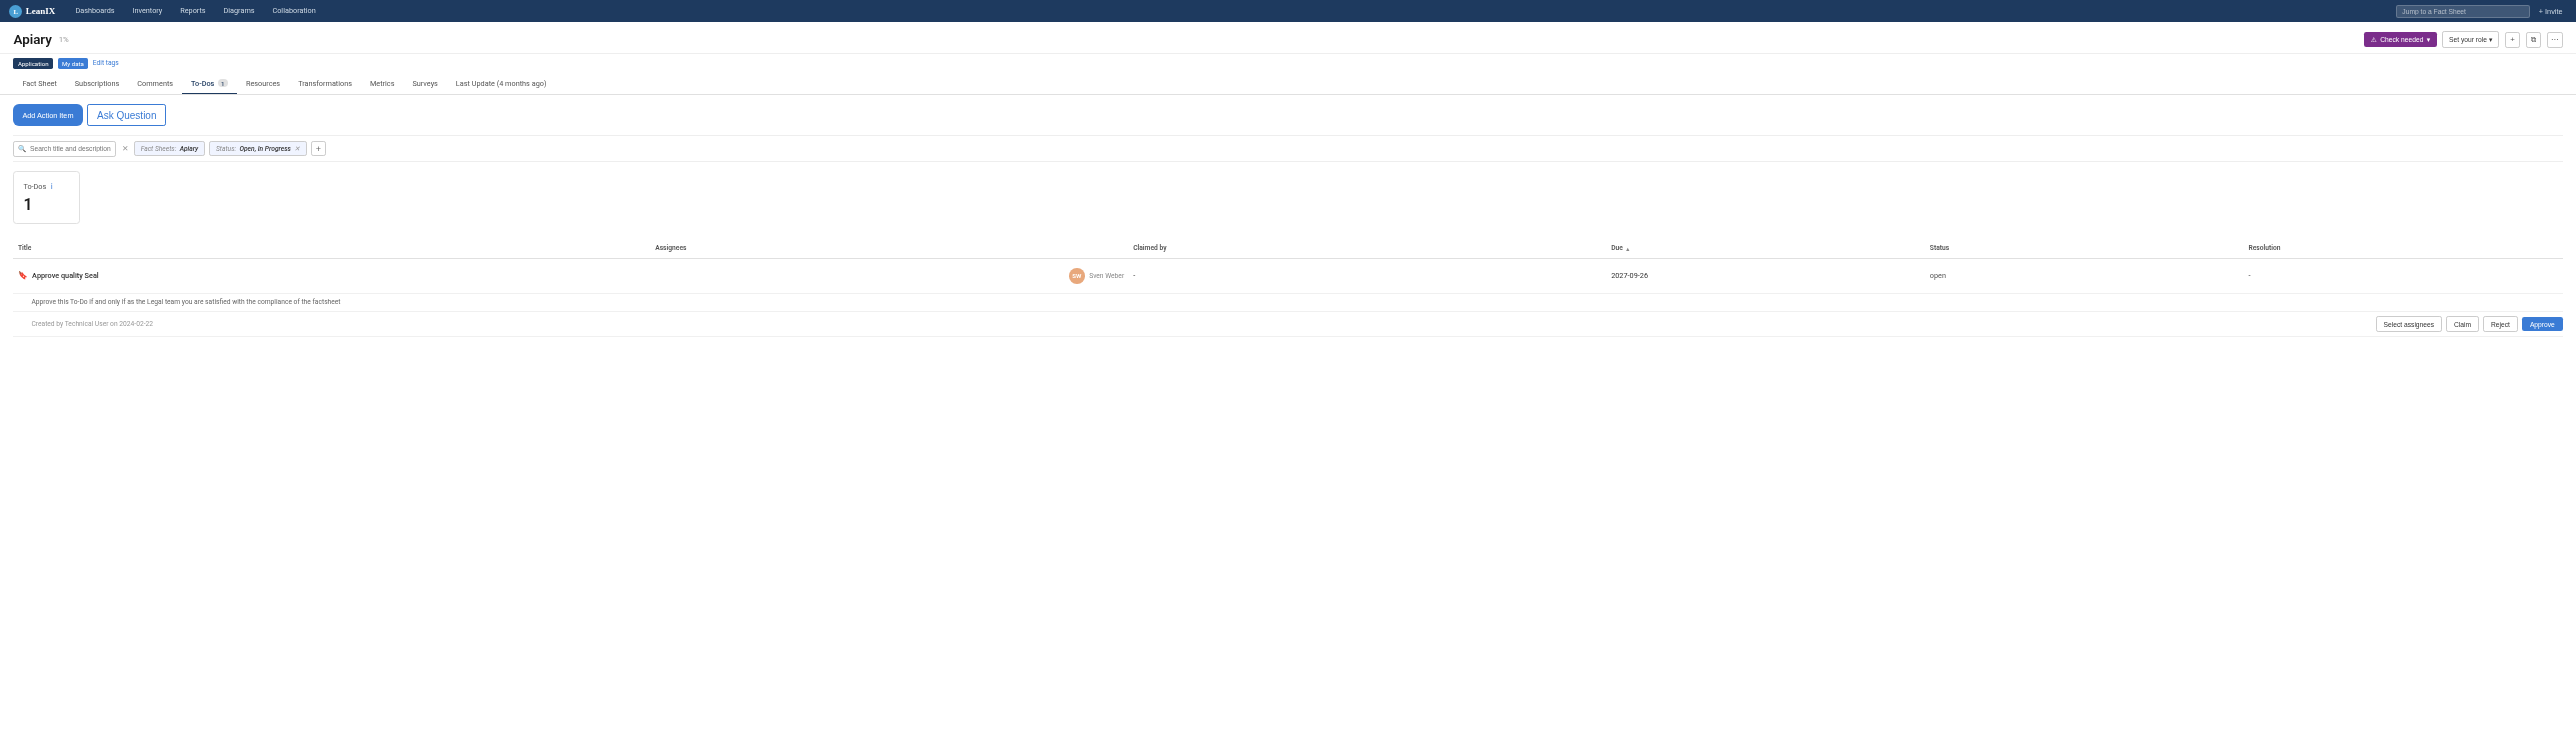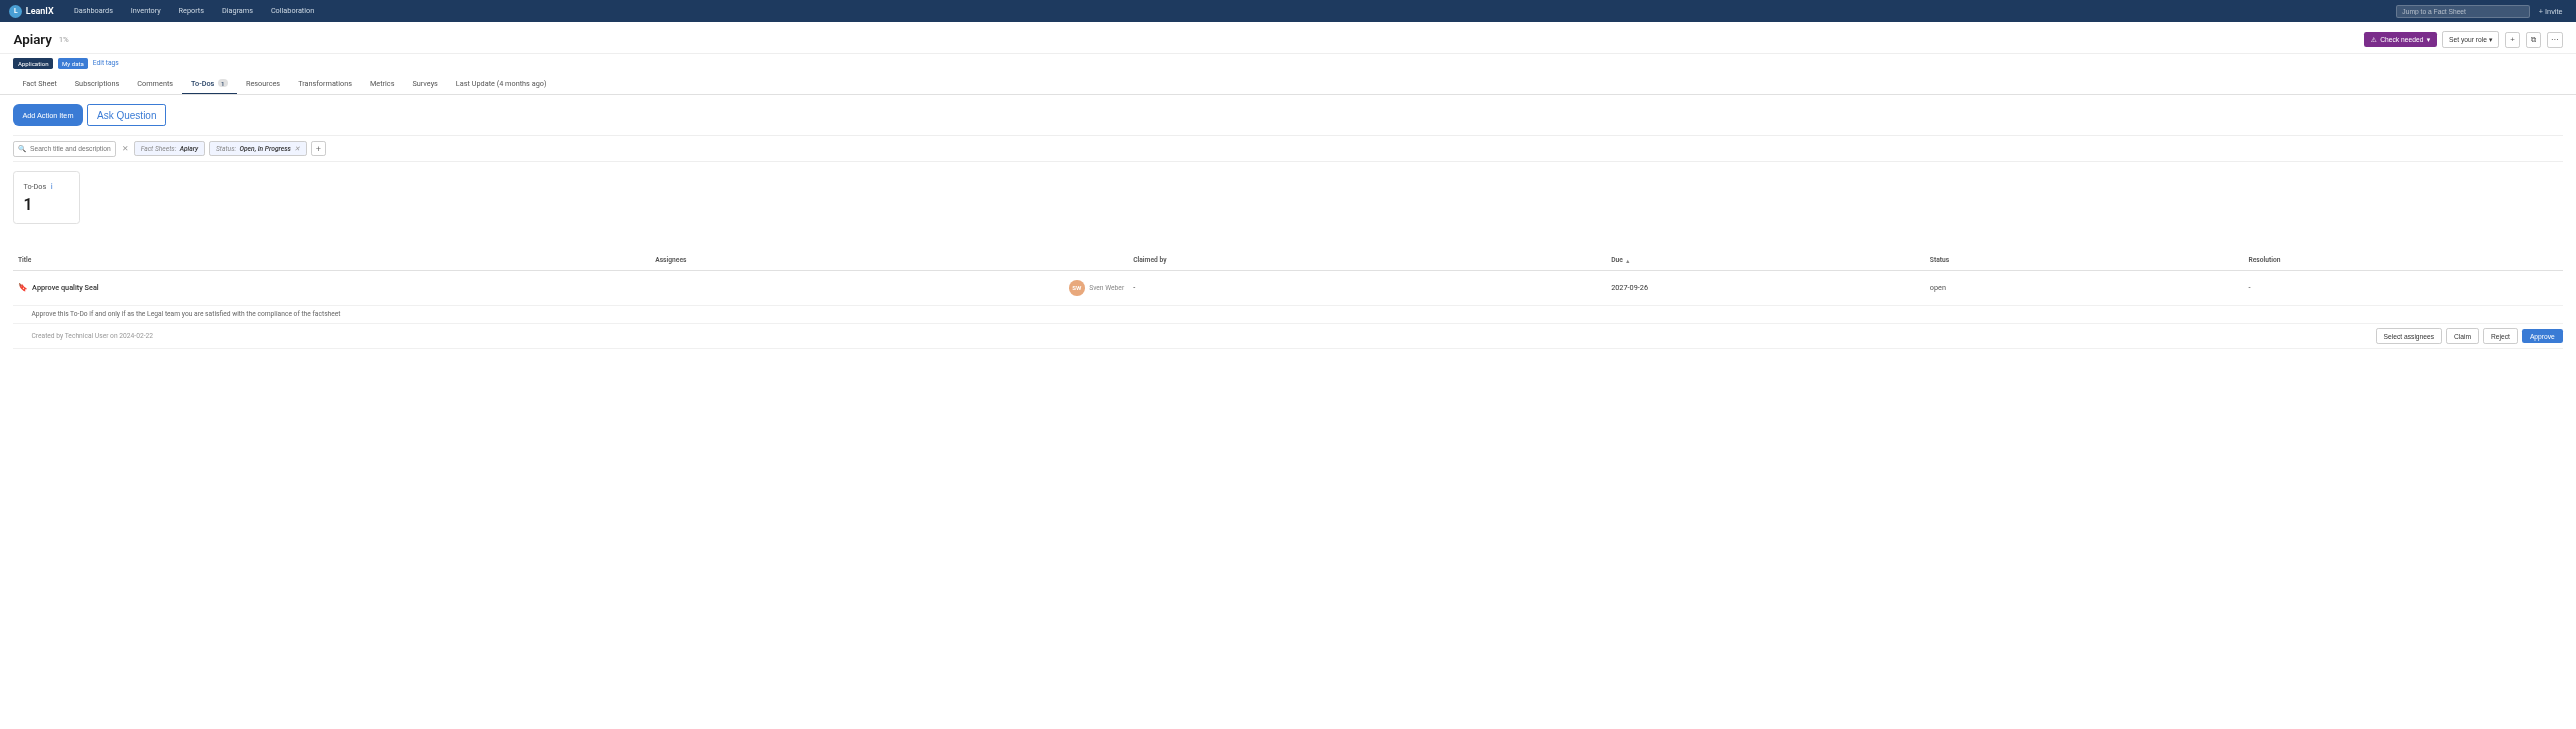--- a/index.html
+++ b/index.html
@@ -15,20 +15,21 @@
       gap: 4.5px;
     }
     .navbar-logo {
       display: flex;
       align-items: center;
       gap: 3.4px;
       color: #fff;
       font-size: 9px;
       font-weight: 600;
       margin-right: 9px;
+      font-family: Liberation Serif, serif;
     }
     .navbar-logo-icon {
       width: 13.4px;
       height: 13.4px;
       background: #4a9fd4;
       border-radius: 50%;
       display: flex;
       align-items: center;
       justify-content: center;
       color: #fff;
@@ -332,21 +333,20 @@
       border-bottom: 1.1px solid #e0e0e0;
       font-size: 6.7px;
       font-weight: 600;
       color: #555;
     }
     .col-header {
       padding: 2.2px 4.5px;
       display: flex;
       align-items: flex-end;
       gap: 2.2px;
-      margin-top: 12px;
     }
     .sort-icon { color: #888; font-size: 5.6px; }
     .table-data-row {
       display: grid;
       grid-template-columns: 2fr 1.5fr 1.5fr 1fr 1fr 1fr;
       padding: 6.7px 0;
       border-bottom: 0.6px solid #f0f0f0;
       align-items: center;
       font-size: 7.3px;
     }

